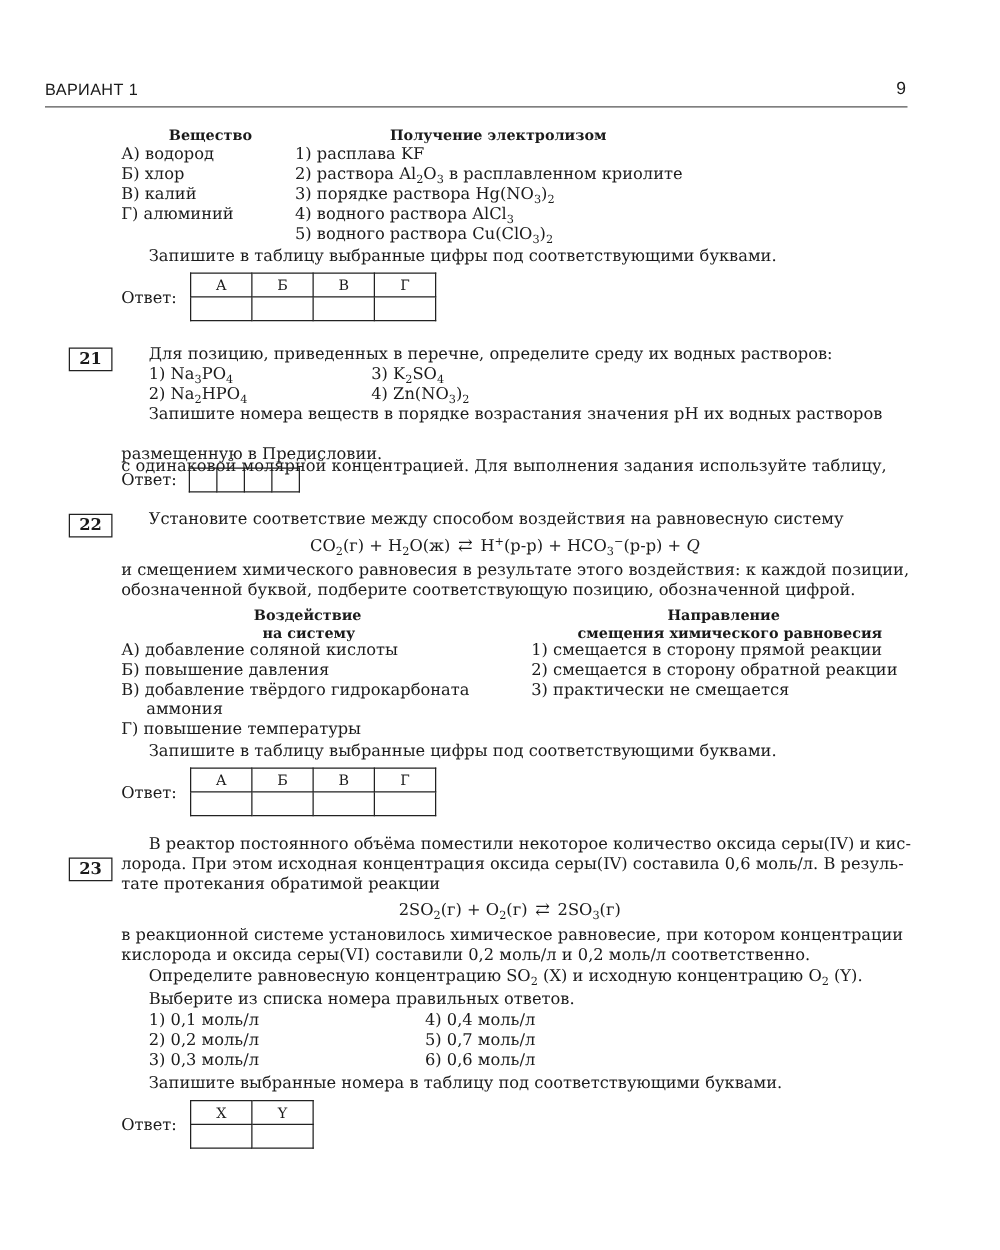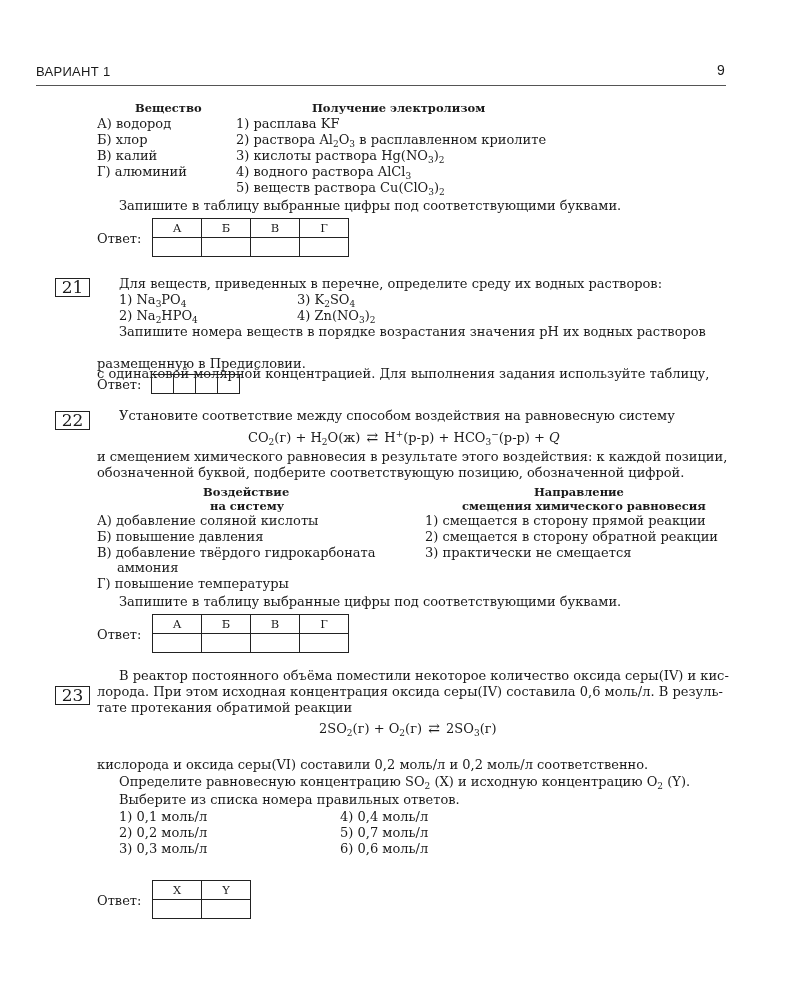--- a/index.html
+++ b/index.html
@@ -8,21 +8,21 @@
   .page { position: absolute; left: 0; top: 0; width: 800px; height: 1000px; }
   .hdr-left { position: absolute; left: 36px; top: 64px; font-family: "Liberation Sans", sans-serif; font-size: 13px; letter-spacing: 0.3px; }
   .hdr-right { position: absolute; left: 717px; top: 62px; font-family: "Liberation Sans", sans-serif; font-size: 14px; }
   .hdr-rule { position: absolute; left: 36px; top: 85px; width: 690px; height: 0; border-top: 1.5px solid #555; }
   .t { position: absolute; font-size: 13px; line-height: 16px; white-space: nowrap; }
   .b { font-weight: bold; font-size: 11.5px; }
   sub, sup { font-size: 9px; line-height: 0; }
   sub { vertical-align: -3px; }
   sup { vertical-align: 5px; }
   .qnum { position: absolute; left: 55px; width: 33px; height: 17px; border: 1.2px solid #222;
-          font-weight: normal; font-size: 17px; text-align: center; line-height: 17px; }
+          font-weight: bold; font-size: 13px; text-align: center; line-height: 17px; }
   table.ans { position: absolute; border-collapse: collapse; font-size: 11.5px; }
   table.ans td { border: 1px solid #222; text-align: center; padding: 0; }
   .eq { position: absolute; font-size: 13px; white-space: nowrap; }
   .arrow { display: inline-block; font-size: 14px; margin: 0 2px; }
   .it { font-style: italic; }
 </style>
 </head>
 <body>
 
 <div class="page">
@@ -39,27 +39,27 @@
   <div class="t" style="left:97px; top:148px;">В) калий</div>
   <div class="t" style="left:97px; top:164px;">Г) алюминий</div>
 
   <div class="t" style="left:236px; top:116px;">
     <span>1)</span> <span>расплава KF</span>
   </div>
   <div class="t" style="left:236px; top:132px;">
     <span>2)</span> <span>раствора Al</span><sub>2</sub><span>O</span><sub>3</sub><span> в расплавленном криолите</span>
   </div>
   <div class="t" style="left:236px; top:148px;">
-    <span>3)</span> <span>кислоты раствора Hg(NO</span><sub>3</sub><span>)</span><sub>2</sub>
+    <span>3)</span> <span>порядке раствора Hg(NO</span><sub>3</sub><span>)</span><sub>2</sub>
   </div>
   <div class="t" style="left:236px; top:164px;">
     <span>4)</span> <span>водного раствора AlCl</span><sub>3</sub>
   </div>
   <div class="t" style="left:236px; top:180px;">
-    <span>5)</span> <span>веществ раствора Cu(ClO</span><sub>3</sub><span>)</span><sub>2</sub>
+    <span>5)</span> <span>водного раствора Cu(ClO</span><sub>3</sub><span>)</span><sub>2</sub>
   </div>
 
   <div class="t" style="left:119px; top:198px;">Запишите в таблицу выбранные цифры под соответствующими буквами.</div>
 
   <div class="t" style="left:97px; top:231px;">Ответ:</div>
   <table class="ans" style="left:152px; top:218px;">
     <tbody>
         <tr style="height:19px;">
       <td style="width:48px;">А</td>
       <td style="width:48px;">Б</td>
@@ -69,21 +69,21 @@
     <tr style="height:19px;">
       <td></td>
       <td></td>
       <td></td>
       <td></td>
     </tr>
   </tbody>
     </table>
 
   <div class="qnum" style="top:278px;">21</div>
-  <div class="t" style="left:119px; top:276px;">Для веществ, приведенных в перечне, определите среду их водных растворов:</div>
+  <div class="t" style="left:119px; top:276px;">Для позицию, приведенных в перечне, определите среду их водных растворов:</div>
   <div class="t" style="left:119px; top:292px;">
     <span>1) </span><span>Na</span><sub>3</sub><span>PO</span><sub>4</sub>
   </div>
   <div class="t" style="left:119px; top:308px;">
     <span>2) </span><span>Na</span><sub>2</sub><span>HPO</span><sub>4</sub>
   </div>
   <div class="t" style="left:297px; top:292px;">
     <span>3) </span><span>K</span><sub>2</sub><span>SO</span><sub>4</sub>
   </div>
   <div class="t" style="left:297px; top:308px;">
@@ -154,33 +154,35 @@
   <div class="t" style="left:119px; top:668px;">В реактор постоянного объёма поместили некоторое количество оксида серы(IV) и кис-</div>
   <div class="t" style="left:97px; top:684px;">лорода. При этом исходная концентрация оксида серы(IV) составила 0,6 моль/л. В резуль-</div>
   <div class="t" style="left:97px; top:700px;">тате протекания обратимой реакции</div>
 
   <div class="eq" style="left:319px; top:720px;">
     <span>2SO</span><sub>2</sub><span>(г) + O</span><sub>2</sub><span>(г)</span>
     <span class="arrow">⇄</span>
     <span>2SO</span><sub>3</sub><span>(г)</span>
   </div>
 
+  <div class="t" style="left:97px; top:741px;">в реакционной системе установилось химическое равновесие, при котором концентрации</div>
   <div class="t" style="left:97px; top:757px;">кислорода и оксида серы(VI) составили 0,2 моль/л и 0,2 моль/л соответственно.</div>
   <div class="t" style="left:119px; top:774px;">
     <span>Определите равновесную концентрацию SO</span><sub>2</sub><span> (X) и исходную концентрацию O</span><sub>2</sub><span> (Y).</span>
   </div>
   <div class="t" style="left:119px; top:792px;">Выберите из списка номера правильных ответов.</div>
 
   <div class="t" style="left:119px; top:809px;">1) 0,1 моль/л</div>
   <div class="t" style="left:119px; top:825px;">2) 0,2 моль/л</div>
   <div class="t" style="left:119px; top:841px;">3) 0,3 моль/л</div>
   <div class="t" style="left:340px; top:809px;">4) 0,4 моль/л</div>
   <div class="t" style="left:340px; top:825px;">5) 0,7 моль/л</div>
   <div class="t" style="left:340px; top:841px;">6) 0,6 моль/л</div>
 
+  <div class="t" style="left:119px; top:859px;">Запишите выбранные номера в таблицу под соответствующими буквами.</div>
 
   <div class="t" style="left:97px; top:893px;">Ответ:</div>
   <table class="ans" style="left:152px; top:880px;">
     <tbody>
         <tr style="height:19px;">
       <td style="width:48px;">X</td>
       <td style="width:48px;">Y</td>
     </tr>
     <tr style="height:19px;">
       <td></td>

